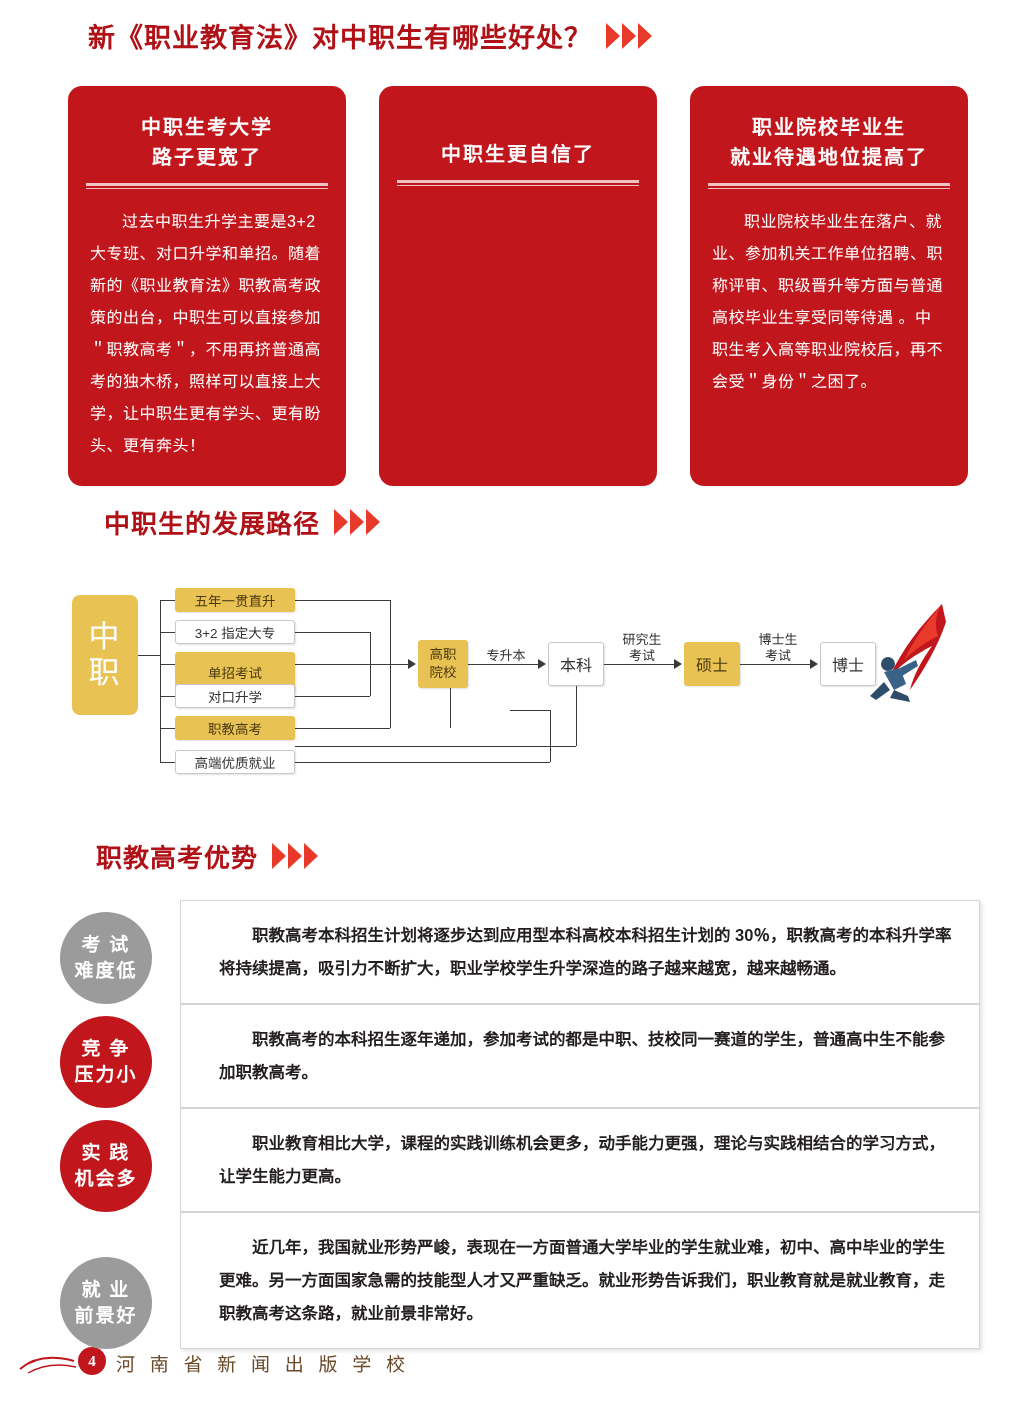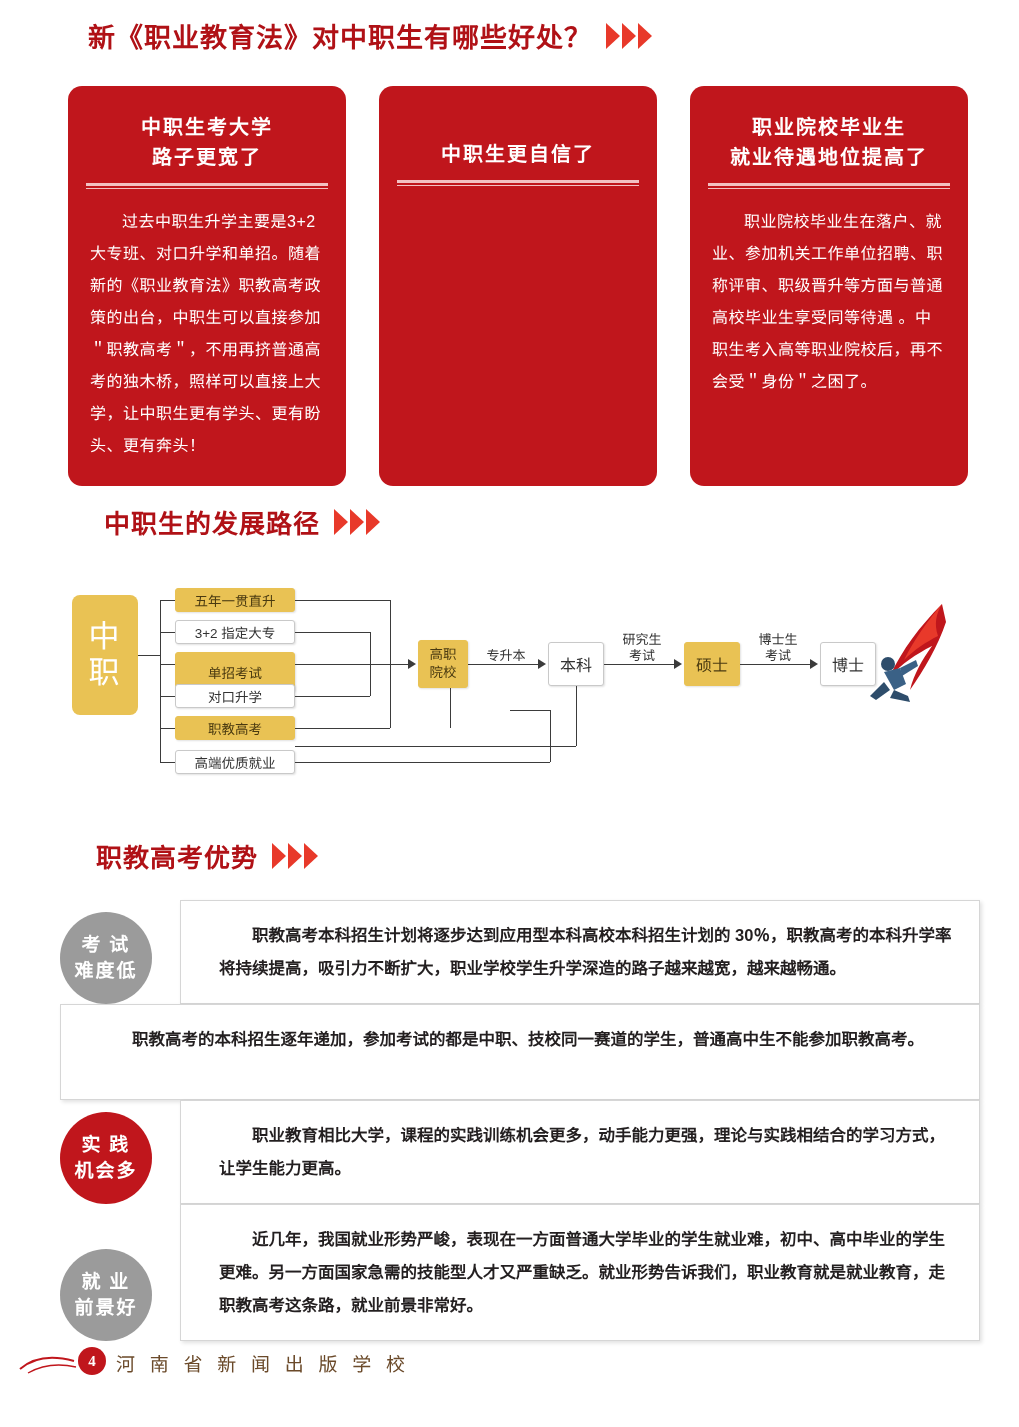--- a/index.html
+++ b/index.html
@@ -422,20 +422,26 @@
     <div class="adv-badge gray">
       <div>
         <div>考 试</div>
         <div>难度低</div>
       </div>
     </div>
     <div class="adv-text">职教高考本科招生计划将逐步达到应用型本科高校本科招生计划的 30％，职教高考的本科升学率将持续提高，吸引力不断扩大，职业学校学生升学深造的路子越来越宽，越来越畅通。</div>
   </div>
 
   <div class="adv-row">
+    <div class="adv-badge red">
+      <div>
+        <div>竞 争</div>
+        <div>压力小</div>
+      </div>
+    </div>
     <div class="adv-text">职教高考的本科招生逐年递加，参加考试的都是中职、技校同一赛道的学生，普通高中生不能参加职教高考。</div>
   </div>
 
   <div class="adv-row">
     <div class="adv-badge red">
       <div>
         <div>实 践</div>
         <div>机会多</div>
       </div>
     </div>

